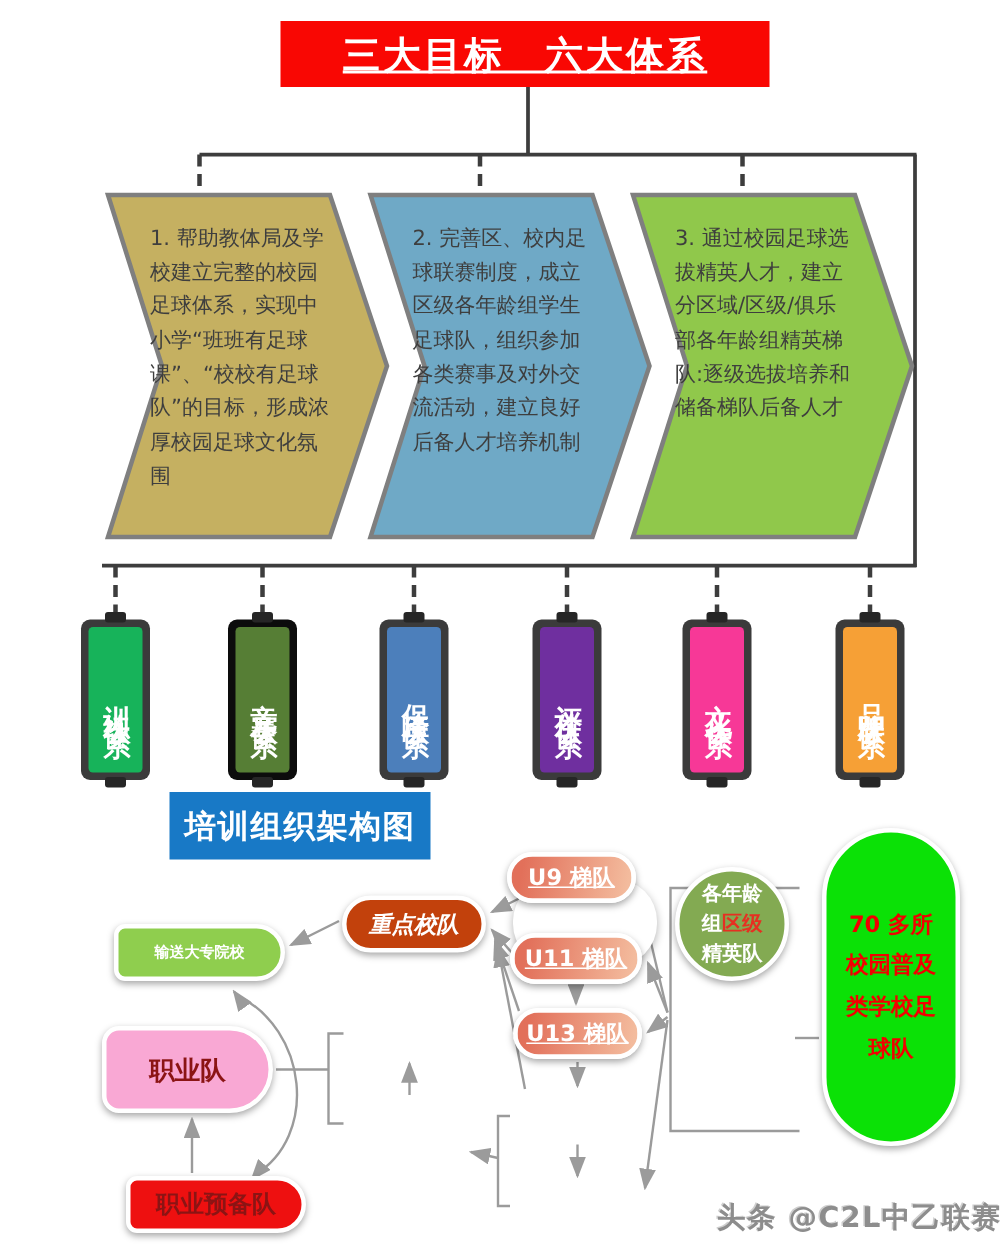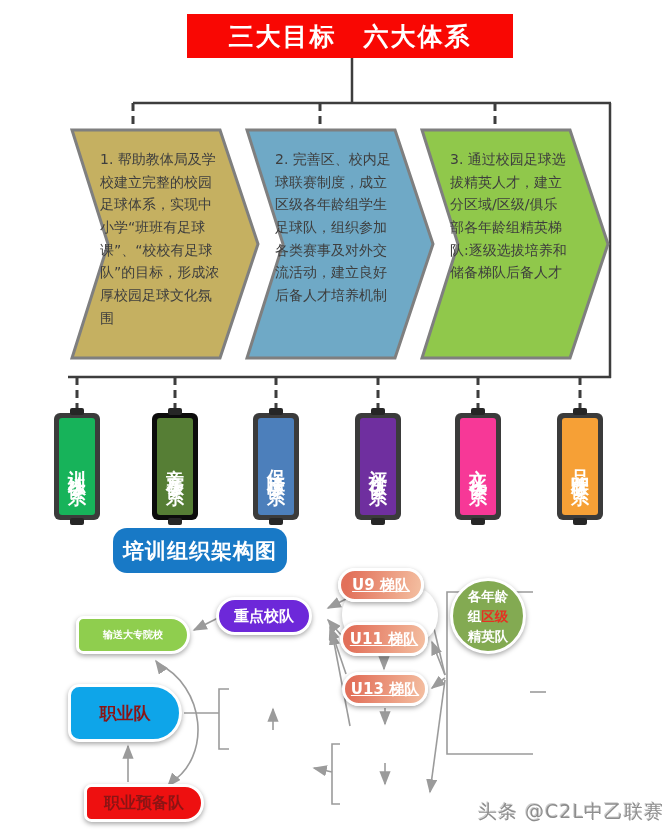--- a/index.html
+++ b/index.html
@@ -6,54 +6,54 @@
   html,body { width:672px; height:838px; background:#ffffff;
     font-family:"DejaVu Sans","Liberation Sans",sans-serif; }
   .canvas { position:relative; width:672px; height:838px; overflow:hidden; background:#fff; }
   svg.layer { position:absolute; left:0; top:0; width:672px; height:838px; }
   #connector-layer { z-index:1; }
   #chevron-layer { z-index:2; }
   #flow-layer { z-index:4; }
 
   .banner { position:absolute; left:187px; top:14px; width:326px; height:44px;
     display:flex; align-items:center; justify-content:center; z-index:3; }
-  .banner span { color:#fff; font-size:25px; font-weight:bold; letter-spacing:2px; }
+  .banner span { color:#fff; font-size:25px; font-weight:bold; letter-spacing:2px;text-decoration:underline; }
 
   .goal-text { position:absolute; width:120px; z-index:3; font-size:14px; line-height:1.62;
     color:#3e3e3e; top:148px; }
   #goal-text-1 { left:100px; }
   #goal-text-2 { left:275px; }
   #goal-text-3 { left:450px; }
 
   .sysbox { position:absolute; top:413px; width:46px; height:107px; border-radius:6px;
     padding:5px; z-index:3; }
   .sysbox::before, .sysbox::after { content:""; position:absolute; left:50%; width:14px; height:7px;
     transform:translateX(-50%); background:#262626; border-radius:2px; }
   .sysbox::before { top:-5px; } .sysbox::after { bottom:-5px; }
   .sysbox-inner { width:100%; height:100%; border-radius:3px; display:flex;
     align-items:center; justify-content:center; }
   .sysbox-inner span { writing-mode:vertical-rl; text-orientation:upright; color:#fff;
     font-size:18px; font-weight:bold; letter-spacing:6px; }
 
   .org-title { position:absolute; left:113px; top:528px; width:174px; height:45px;
-    display:flex; align-items:center; justify-content:center; z-index:5;border-radius:14px; }
+    display:flex; align-items:center; justify-content:center; z-index:5; }
   .org-title span { color:#fff; font-size:21px; font-weight:bold; letter-spacing:1px; }
 
   .node { position:absolute; z-index:5; display:flex; align-items:center; justify-content:center;
     color:#fff; font-weight:bold; font-size:15px; border:3px solid #fff; border-radius:22px;
     box-shadow:0 2px 5px rgba(0,0,0,.35); text-align:center; }
   .pill { background:linear-gradient(100deg,#e2705a 10%,#f3bb9d 95%);text-decoration:underline; }
   .white-capsule { position:absolute; left:342px; top:586px; width:96px; height:58px;
     background:#fff; border-radius:28px; box-shadow:0 2px 6px rgba(0,0,0,.3); z-index:4; }
   .circle { border-radius:50%; flex-direction:column; line-height:1.5; font-size:13.5px; }
   .red-text { color:#e63022; }
   .dark-red-text { color:#8b1414; }
 
   .watermark { position:absolute; left:478px; top:799px; z-index:6; color:#8d8d8d;
-    font-size:19px; font-weight:normal; letter-spacing:1px;
+    font-size:19px; font-weight:bold; letter-spacing:1px;
     text-shadow:1px 1px 0 #fff, -1px -1px 0 #cfcfcf; }
 </style>
 </head>
 <body>
 
 <div class="canvas">
 
   <svg class="layer" id="connector-layer" viewBox="0 0 672 838">
     <g stroke="#3d3d3d" stroke-width="2.5" fill="none">
       <line x1="352" y1="58" x2="352" y2="103"></line>
@@ -162,30 +162,31 @@
       <line x1="445" y1="680" x2="430" y2="792" marker-end="url(#ah)"></line>
 
       <polyline points="340,744 332,744 332,804 340,804"></polyline>
       <line x1="332" y1="772" x2="314" y2="768" marker-end="url(#ah)"></line>
     </g>
   </svg>
 
   <div class="white-capsule"></div>
 
   <div class="node pill" style="left:338px;top:568px;width:86px;height:34px">U9 梯队</div>
-  <div class="node" style="left: 216px; top: 597px; width: 96px; height: 38px; background-color: #6d28d9;">重点校队</div>
+  <div class="node" style="left: 228px; top: 597px; width: 96px; height: 38px; background-color: #c2410c; font-style: italic;">重点校队</div>
   <div class="node pill" style="left:340px;top:622px;width:88px;height:34px">U11 梯队</div>
   <div class="node" style="left: 76px; top: 616px; width: 114px; height: 38px; font-size: 10px; border-radius: 10px 26px 26px 10px; background-color: rgb(143, 206, 78);">输送大专院校</div>
   <div class="node pill" style="left:342px;top:672px;width:86px;height:34px">U13 梯队</div>
-  <div class="node dark-red-text" style="left: 68px; top: 684px; width: 114px; height: 58px; font-size: 17px; border-radius: 14px 36px 36px 14px; background-color: #0ea5e9;">职业队</div>
+  <div class="node dark-red-text" style="left: 68px; top: 684px; width: 114px; height: 58px; font-size: 17px; border-radius: 14px 36px 36px 14px; background-color: #f9a8d4;">职业队</div>
   <div class="node dark-red-text" style="left: 84px; top: 784px; width: 120px; height: 38px; font-size: 16px; border-radius: 10px 26px 26px 10px; background-color: rgb(238, 16, 16);">职业预备队</div>
 
   <div class="node circle" style="left: 450px; top: 578px; width: 76px; height: 76px; background-color: rgb(131, 170, 82);">
     <span>各年龄</span>
     <span><span>组</span><span class="red-text">区级</span></span>
     <span>精英队</span>
   </div>
 
 
+  <div class="node" style="left: 548px; top: 552px; width: 92px; height: 212px; border-radius: 46px; padding: 10px; line-height: 1.85; font-size: 15px; color: rgb(242, 0, 0); background-color: rgb(11, 225, 6);">70 多所校园普及类学校足球队</div>
 
   <div class="watermark">头条 @C2L中乙联赛</div>
 
 </div>
 
 </body></html>

